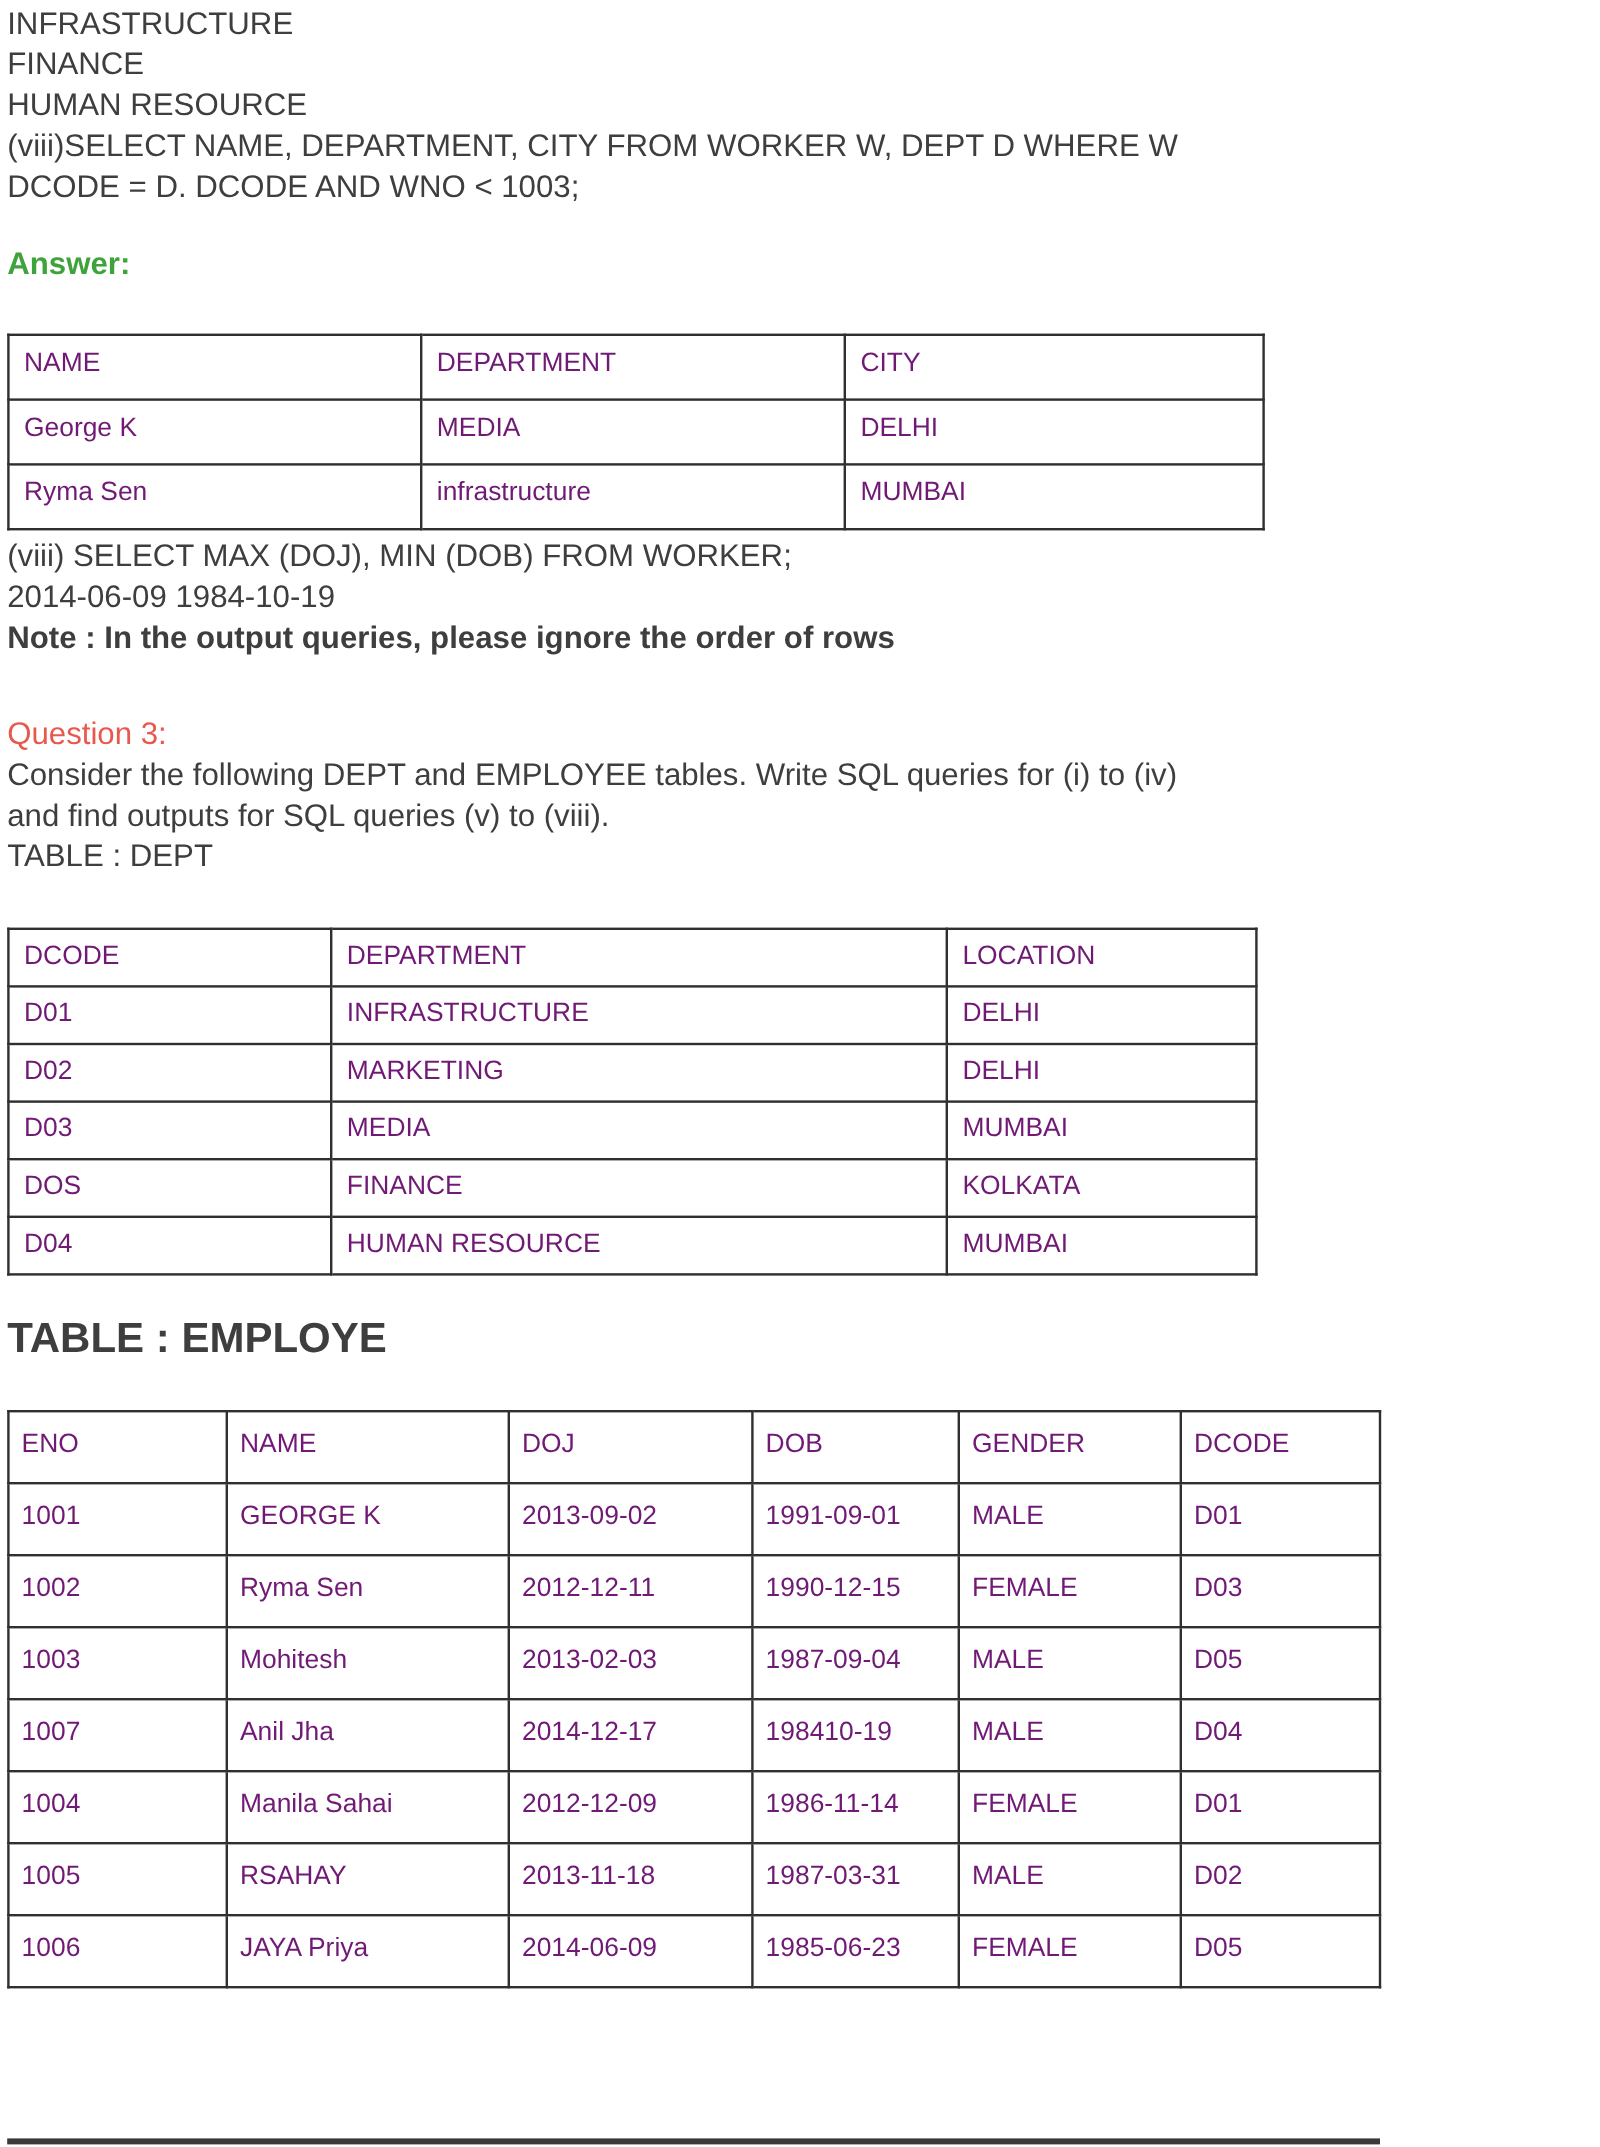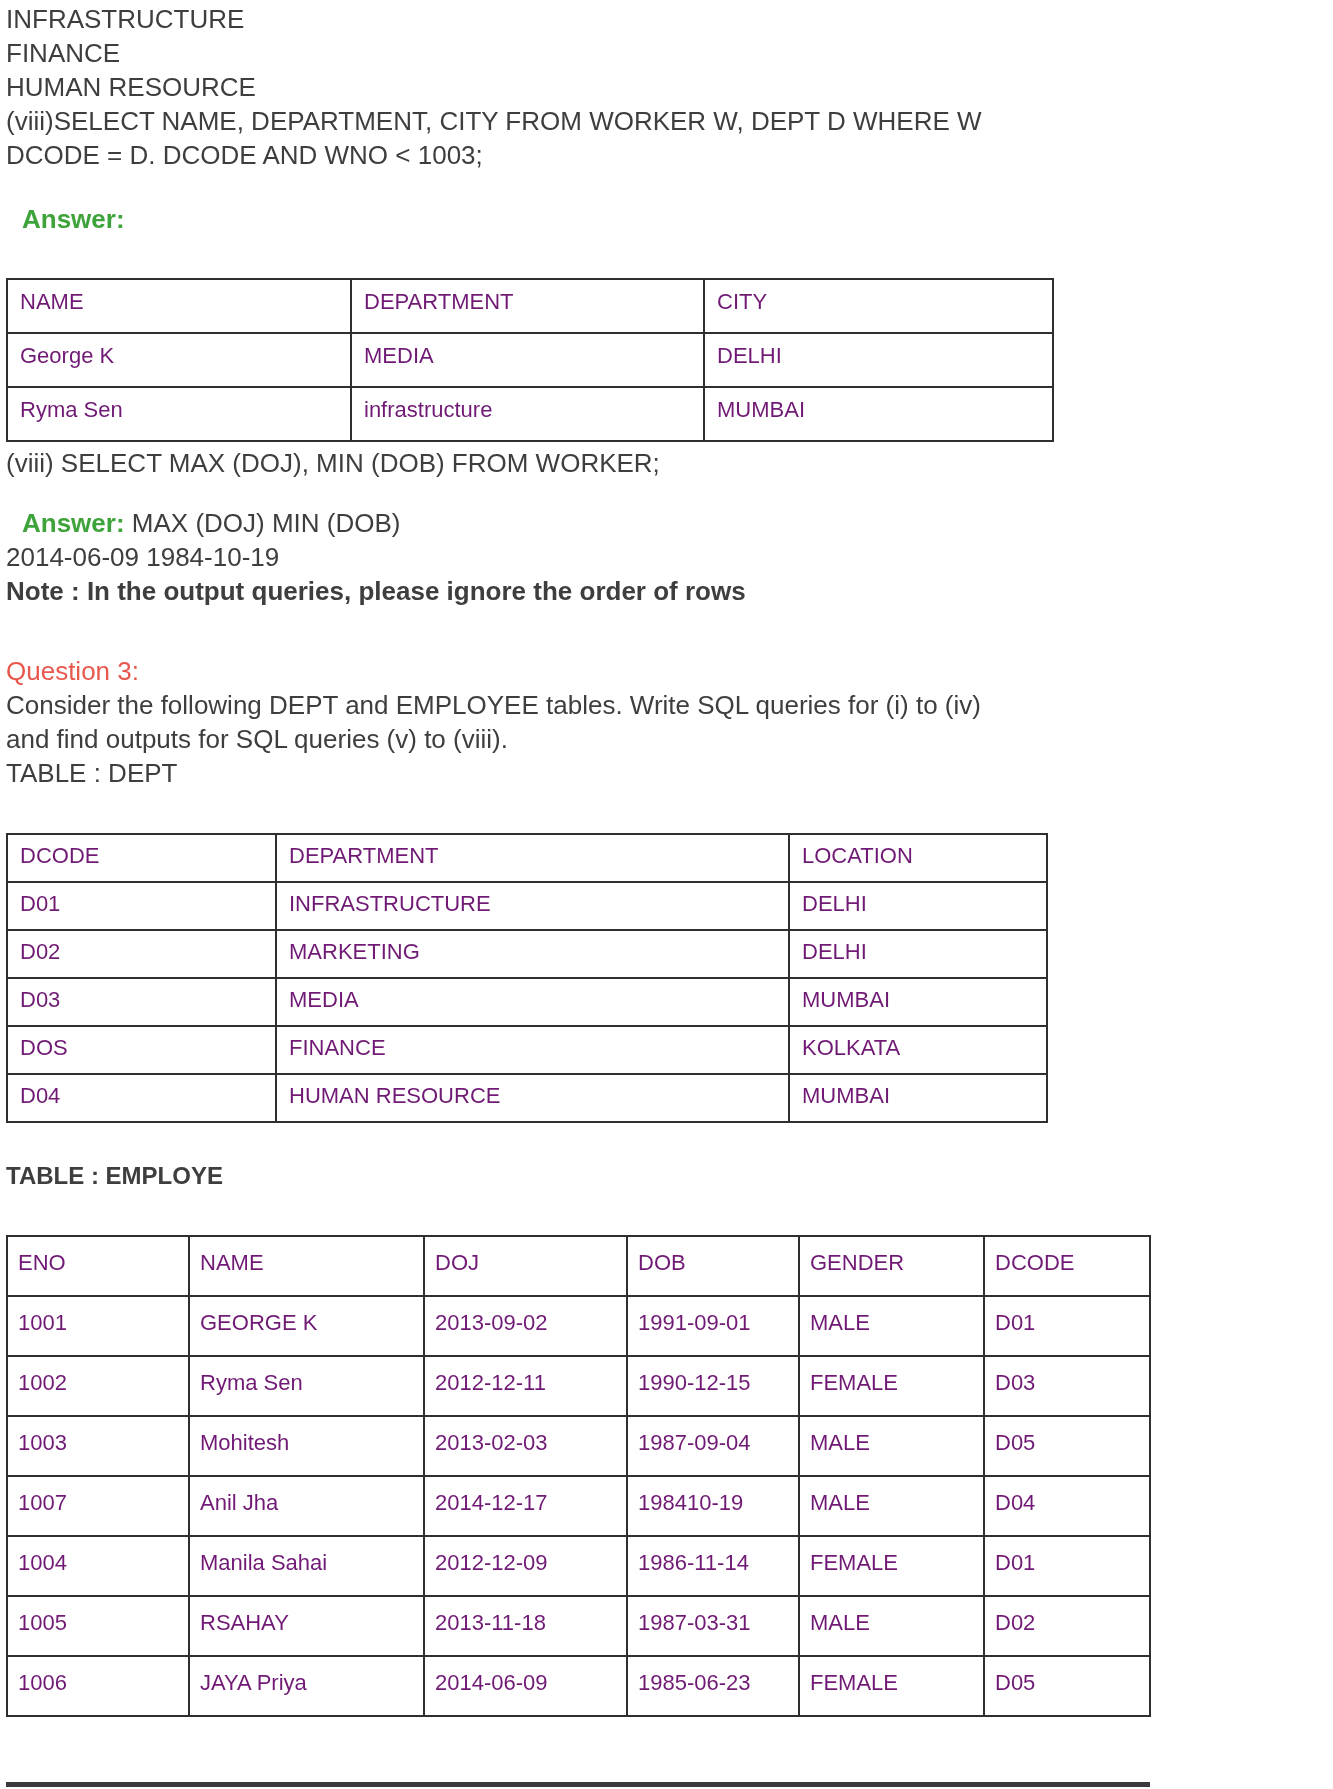--- a/index.html
+++ b/index.html
@@ -9,30 +9,30 @@
     background: #ffffff;
     font-family: "Liberation Sans", "DejaVu Sans", sans-serif;
     color: #3e3e3e;
     overflow: hidden;
     position: relative;
   }
   .page { padding: 2px 10px 0 6px; }
 
   p { margin: 0; font-size: 26px; line-height: 34px; }
 
-  .answer-label { color: #3fa33c; font-weight: bold; margin-left: 16px; }
+  .answer-label { color: #3fa33c; font-weight: bold; }
   .q3-label     { color: #e8584d; font-weight: normal; margin-top: 46px; }
   .note         { font-weight: bold; }
 
   .mt-answer1 { margin-top: 30px; }
   .query2     { margin-top: 4px; }
   .answer2    { margin-top: 26px; }
 
   .employee-title {
-    font-size: 24px;
+    font-size: 35px;
     font-weight: bold;
     margin-top: 36px;
     line-height: 34px;
   }
 
   table.tbl {
     border-collapse: collapse;
     table-layout: fixed;
     font-size: 22px;
     color: #701a75;
@@ -102,21 +102,20 @@
         <tr>
           <td>Ryma Sen</td>
           <td>infrastructure</td>
           <td>MUMBAI</td>
         </tr>
       </tbody>
   </table>
 
   <p class="query2">(viii) SELECT MAX (DOJ), MIN (DOB) FROM WORKER;</p>
 
-  <p class="answer2"><span class="answer-label">Answer:</span> <span>MAX (DOJ) MIN (DOB)</span></p>
   <p>2014-06-09 1984-10-19</p>
   <p class="note">Note : In the output queries, please ignore the order of rows</p>
 
   <p class="q3-label">Question 3:</p>
   <p>Consider the following DEPT and EMPLOYEE tables. Write SQL queries for (i) to (iv)</p>
   <p>and find outputs for SQL queries (v) to (viii).</p>
   <p>TABLE : DEPT</p>
 
   <table class="tbl dept-table">
     <colgroup>

